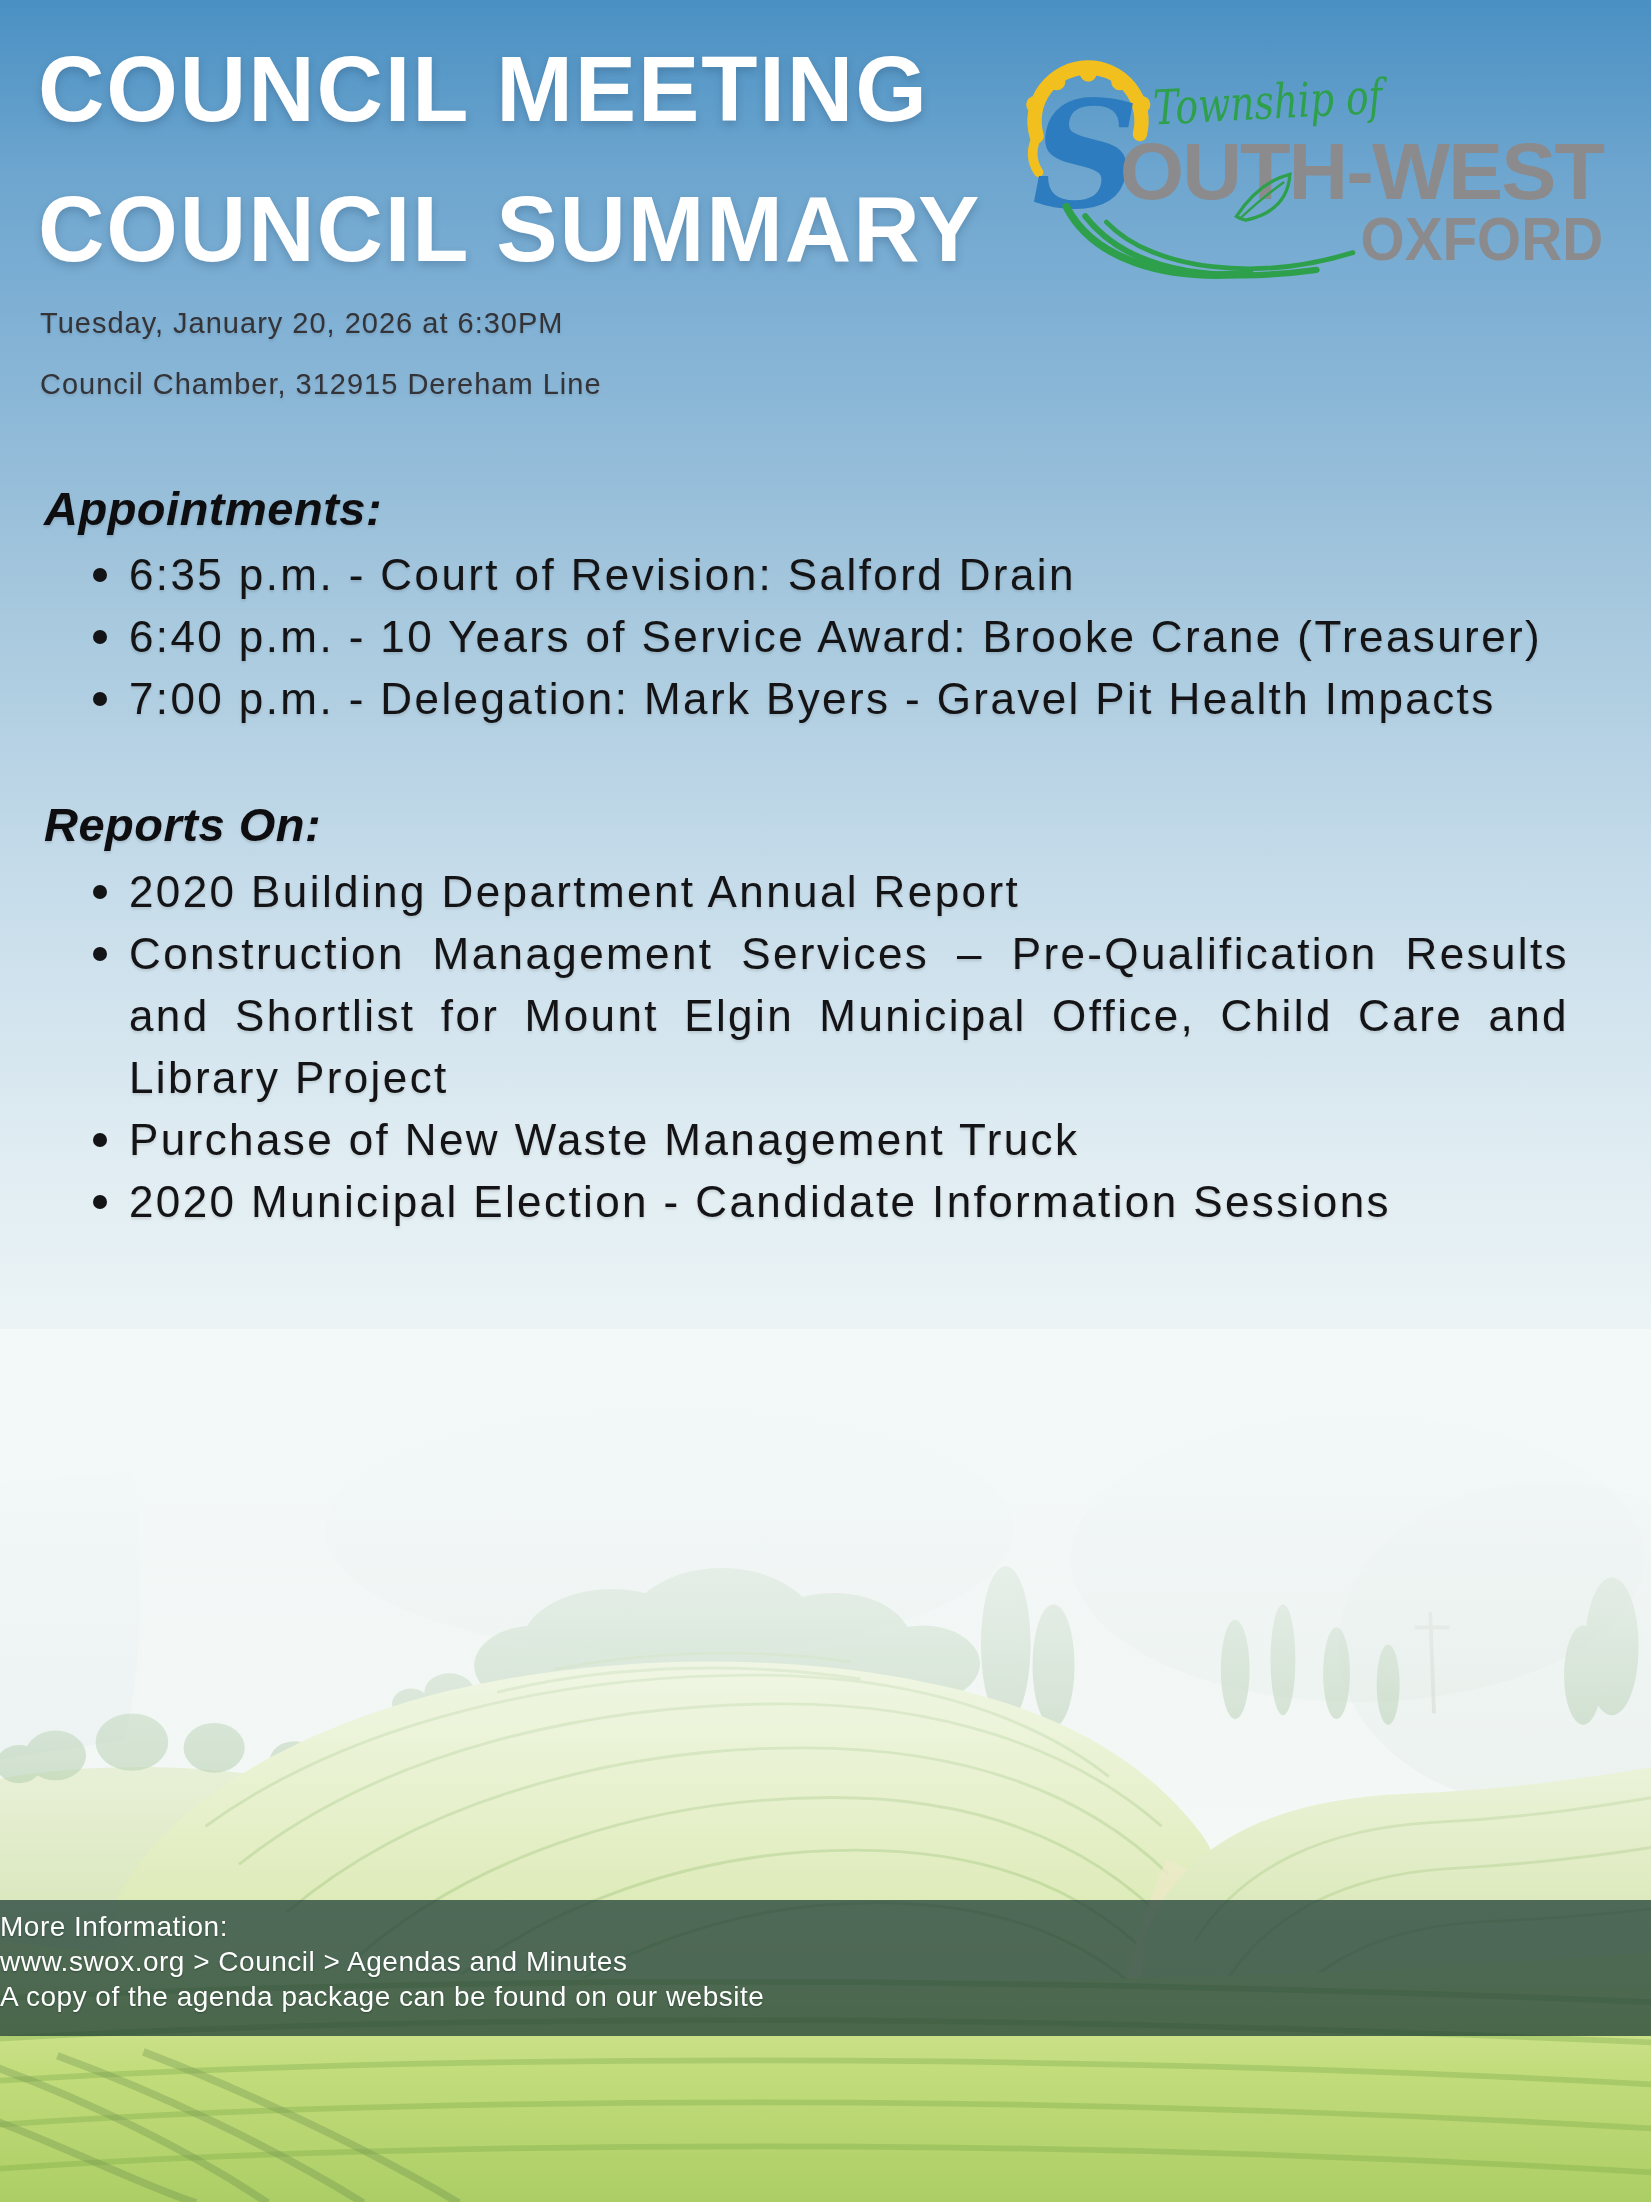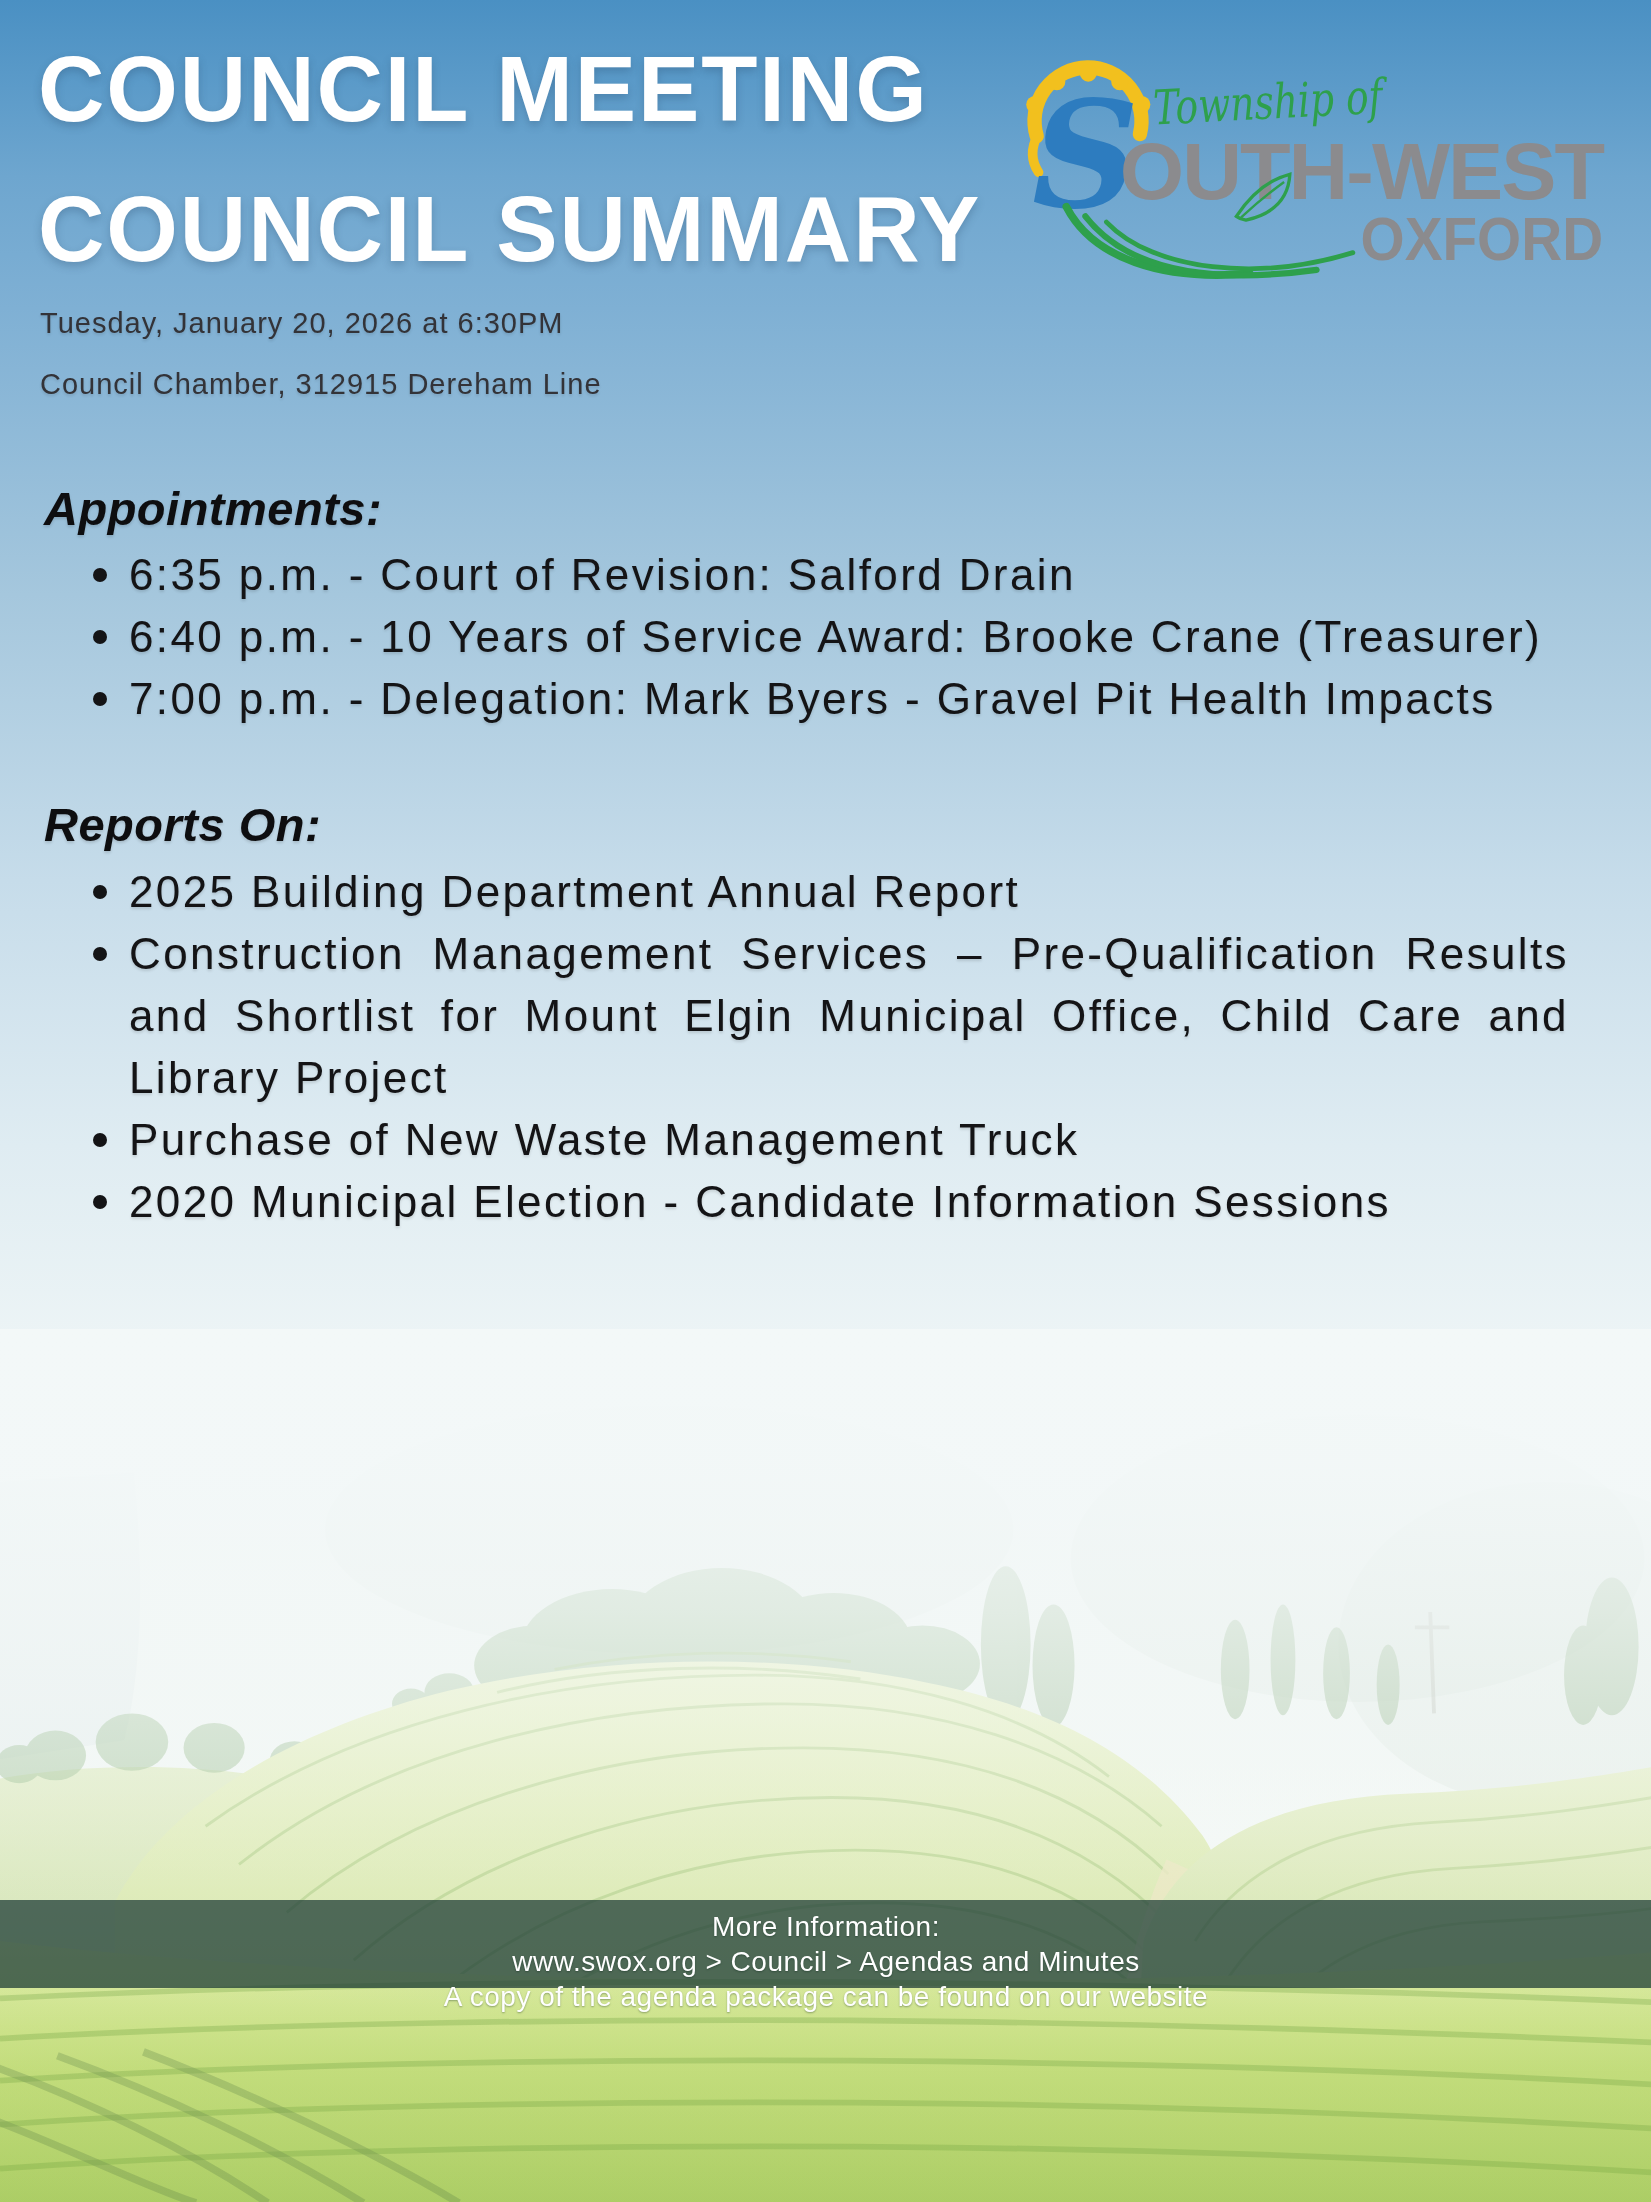--- a/index.html
+++ b/index.html
@@ -37,23 +37,23 @@
     letter-spacing:2.4px;color:#141416;text-shadow:0 1.9px 2.9px rgba(0,0,0,.13);
   }
   .agenda li::before{
     content:"";position:absolute;left:7.6px;top:24px;width:14.3px;height:14.3px;
     border-radius:50%;background:#141416;
   }
   .app-list{left:84px;top:543px;width:1526px;}
   .rep-list{left:84px;top:860px;width:1484px;}
   .agenda li.justify{text-align:justify;}
   .footer-band{
-    position:absolute;left:0;top:1900px;width:1652px;height:88px;z-index:3;
+    position:absolute;left:0;top:1900px;width:1652px;height:136px;z-index:3;
     background:rgba(31,62,55,.75);
-    color:#ffffff;text-align:center;font-size:28px;line-height:35px;
+    color:#ffffff;font-size:28px;line-height:35px;
     letter-spacing:0.5px;padding-top:8.6px;box-sizing:border-box;
     text-shadow:0 1px 1.9px rgba(0,30,20,.35);
   }
 </style>
 </head>
 <body>
 
 <div class="page">
 
   <svg class="landscape" viewBox="0 0 1728 914" preserveAspectRatio="none">
@@ -201,21 +201,21 @@
 
   <div class="sec-h h-app">Appointments:</div>
   <ul class="agenda app-list">
     <li>6:35 p.m. - Court of Revision: Salford Drain</li>
     <li>6:40 p.m. - 10 Years of Service Award: Brooke Crane (Treasurer)</li>
     <li>7:00 p.m. - Delegation: Mark Byers - Gravel Pit Health Impacts</li>
   </ul>
 
   <div class="sec-h h-rep">Reports On:</div>
   <ul class="agenda rep-list">
-    <li>2025 Building Department Annual Report</li>
+    <li>2020 Building Department Annual Report</li>
     <li class="justify">Construction Management Services – Pre-Qualification Results and Shortlist for Mount Elgin Municipal Office, Child Care and Library Project</li>
     <li>Purchase of New Waste Management Truck</li>
     <li>2020 Municipal Election - Candidate Information Sessions</li>
   </ul>
 
   <div class="footer-band">
     <div>More Information:</div>
     <div>www.swox.org &gt; Council &gt; Agendas and Minutes</div>
     <div>A copy of the agenda package can be found on our website</div>
   </div>

